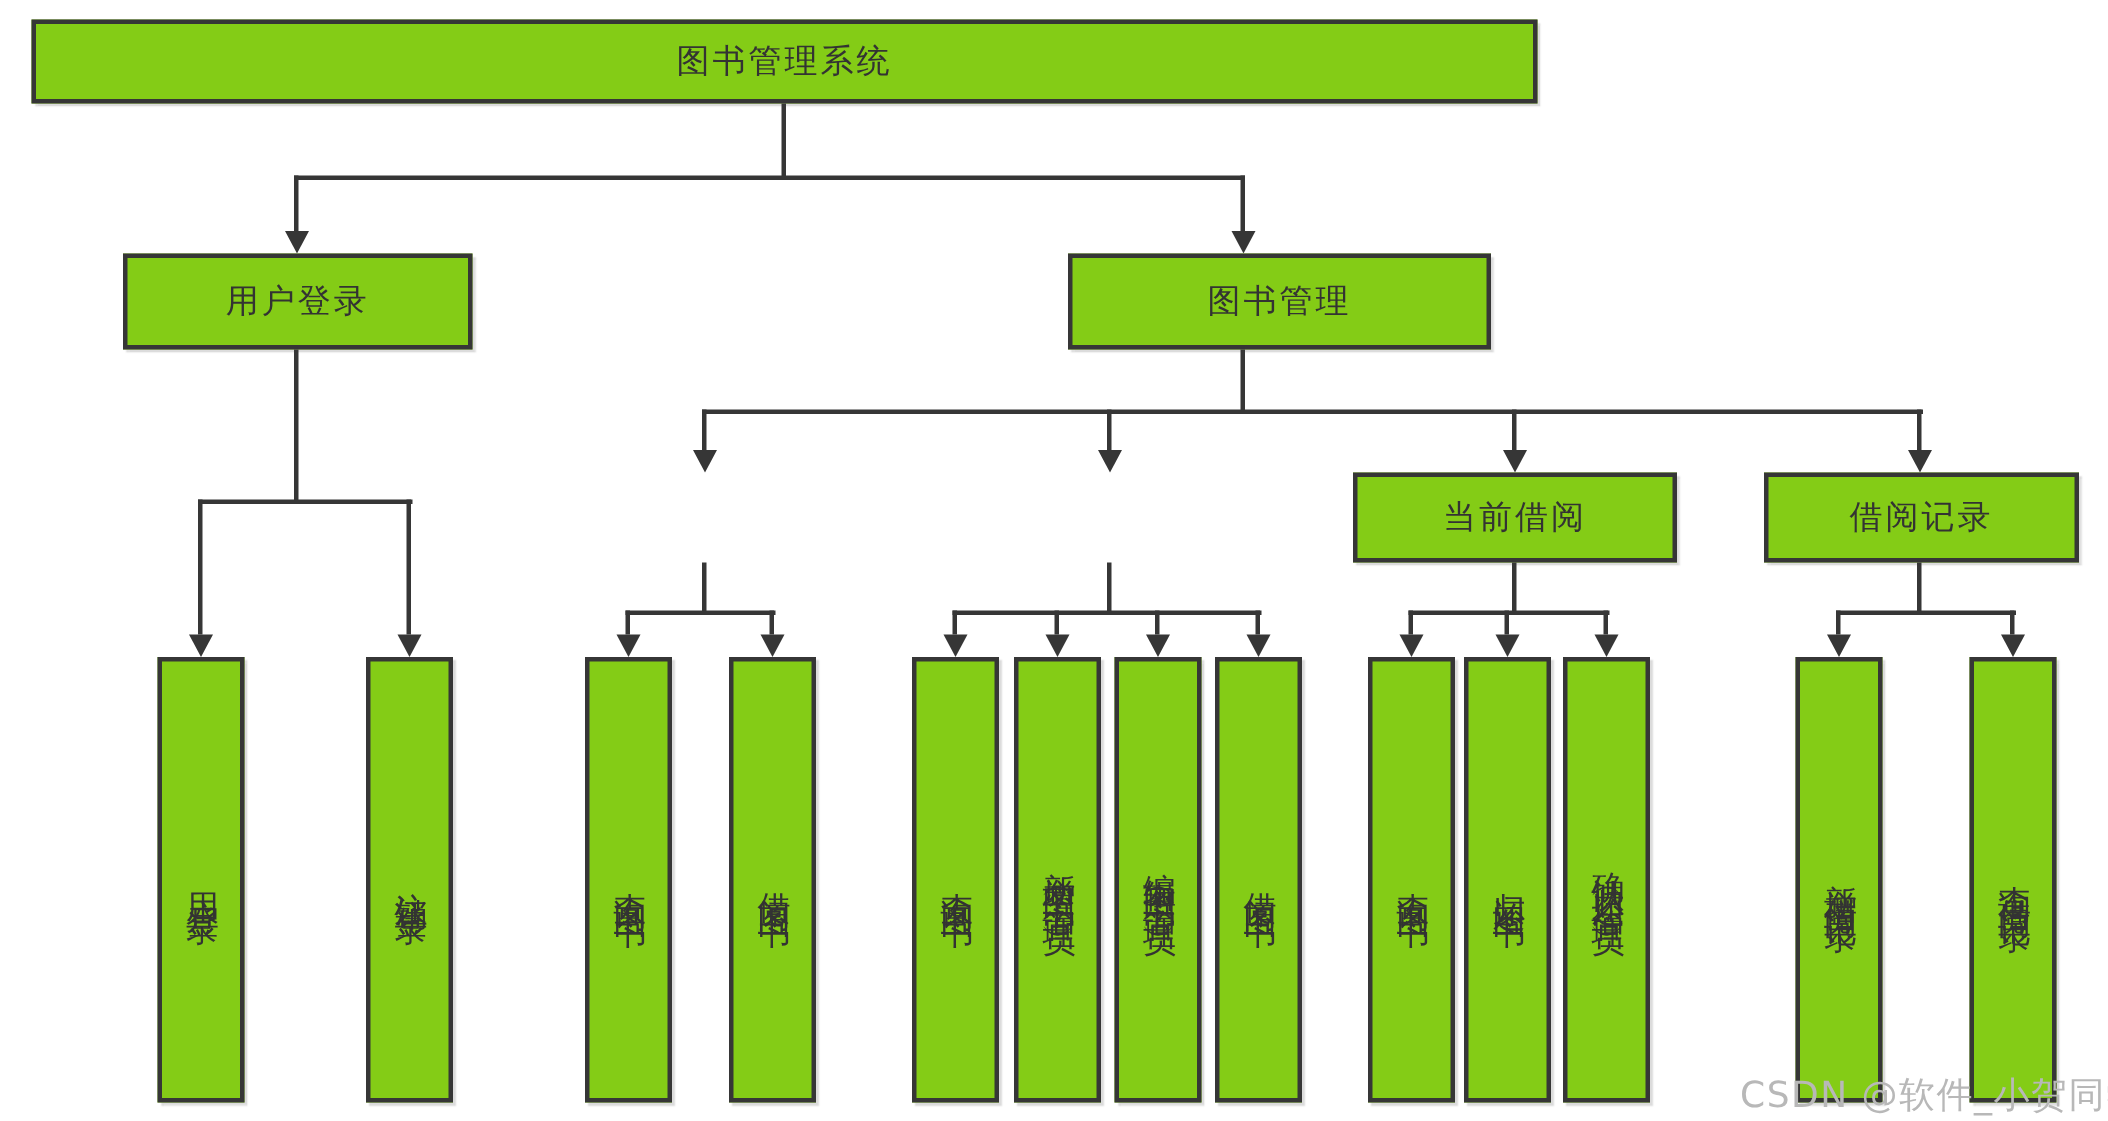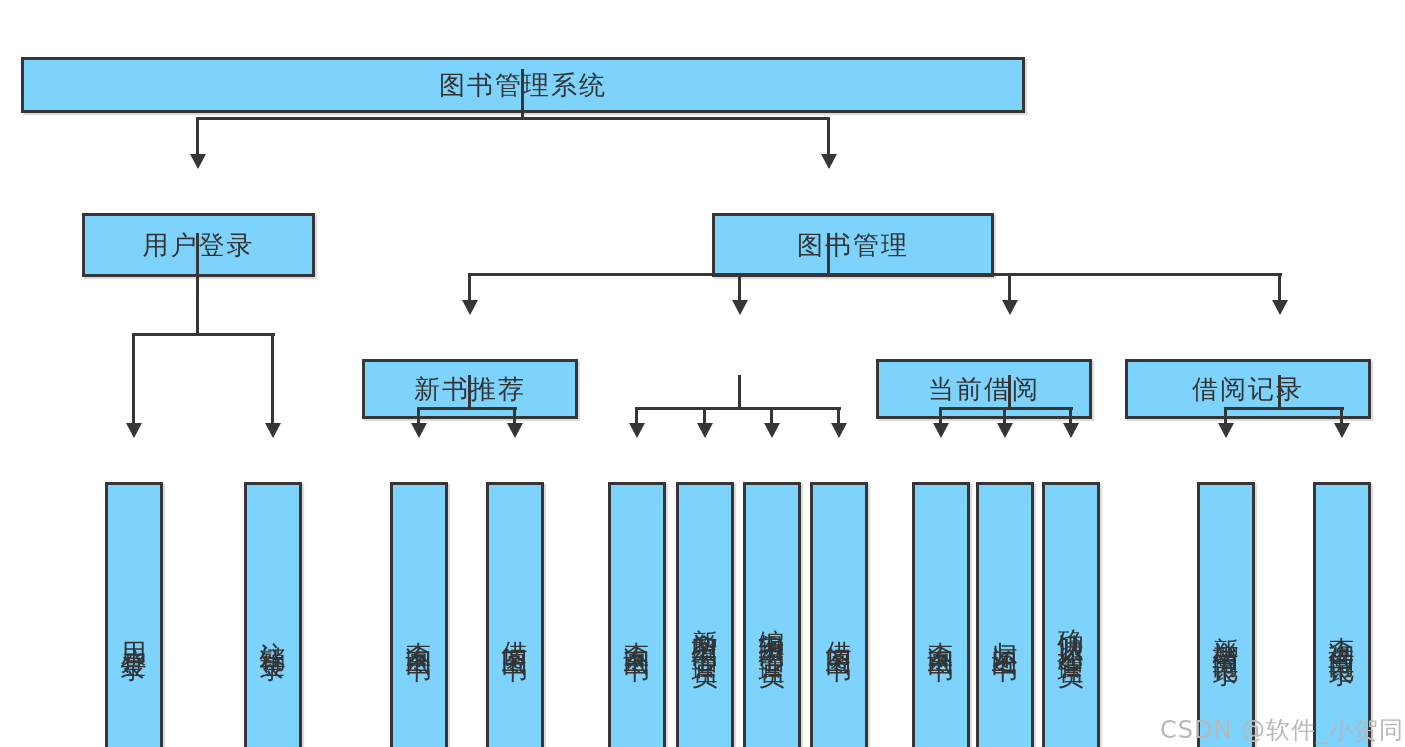--- a/index.html
+++ b/index.html
@@ -1,25 +1,24 @@
 <!DOCTYPE html>
 <html><head>
 <meta charset="utf-8">
 <style>
   html, body { margin:0; padding:0; background:#ffffff; }
   .canvas {
     position:relative; width:1405px; height:747px; background:#ffffff;
     font-family:"DejaVu Sans", sans-serif; overflow:hidden; color:#333;
   }
   .box {
-    position:absolute; box-sizing:border-box; background:#7dd3fc;
+    position:absolute; box-sizing:border-box; background:#84cc16;
     border:3px solid #363636; display:flex; align-items:center; justify-content:center;
-    font-size:26px; color:#333; letter-spacing:2px;
+    font-size:22px; color:#333; letter-spacing:2px;
     box-shadow:2px 2px 1px rgba(130,130,130,0.28);
-    margin-top:44px;
   }
   .box span { white-space:nowrap; }
   .leaf span {
     writing-mode:vertical-rl; text-orientation:mixed;
     letter-spacing:5px; white-space:normal; line-height:1;
   }
   .h, .v { position:absolute; background:#363636; }
   .h { height:3px; }
   .v { width:3px; }
   .arrow {
@@ -66,27 +65,24 @@
   <div class="h" style="left:468px; top:273px; width:814px;"></div>
   <div class="v" style="left:468px; top:273px; height:28px;"></div>
   <div class="arrow" style="left:462px; top:300px;"></div>
   <div class="v" style="left:738px; top:273px; height:28px;"></div>
   <div class="arrow" style="left:732px; top:300px;"></div>
   <div class="v" style="left:1008px; top:273px; height:28px;"></div>
   <div class="arrow" style="left:1002px; top:300px;"></div>
   <div class="v" style="left:1278px; top:273px; height:28px;"></div>
   <div class="arrow" style="left:1272px; top:300px;"></div>
 
-  <div class="box" style="left:362px; top:315px; width:216px; height:60px;">
-    <span>新书推荐</span>
-  </div>
-  <div class="box" style="left:876px; top:315px; width:216px; height:60px;">
+  <div class="box" style="left:902px; top:315px; width:216px; height:60px;">
     <span>当前借阅</span>
   </div>
-  <div class="box" style="left:1125px; top:315px; width:246px; height:60px;">
+  <div class="box" style="left:1176px; top:315px; width:210px; height:60px;">
     <span>借阅记录</span>
   </div>
 
   <div class="v" style="left:468px; top:375px; height:35px;"></div>
   <div class="h" style="left:417px; top:407px; width:100px;"></div>
   <div class="v" style="left:417px; top:407px; height:16px;"></div>
   <div class="arrow" style="left:411px; top:423px;"></div>
   <div class="v" style="left:513px; top:407px; height:16px;"></div>
   <div class="arrow" style="left:507px; top:423px;"></div>
 

